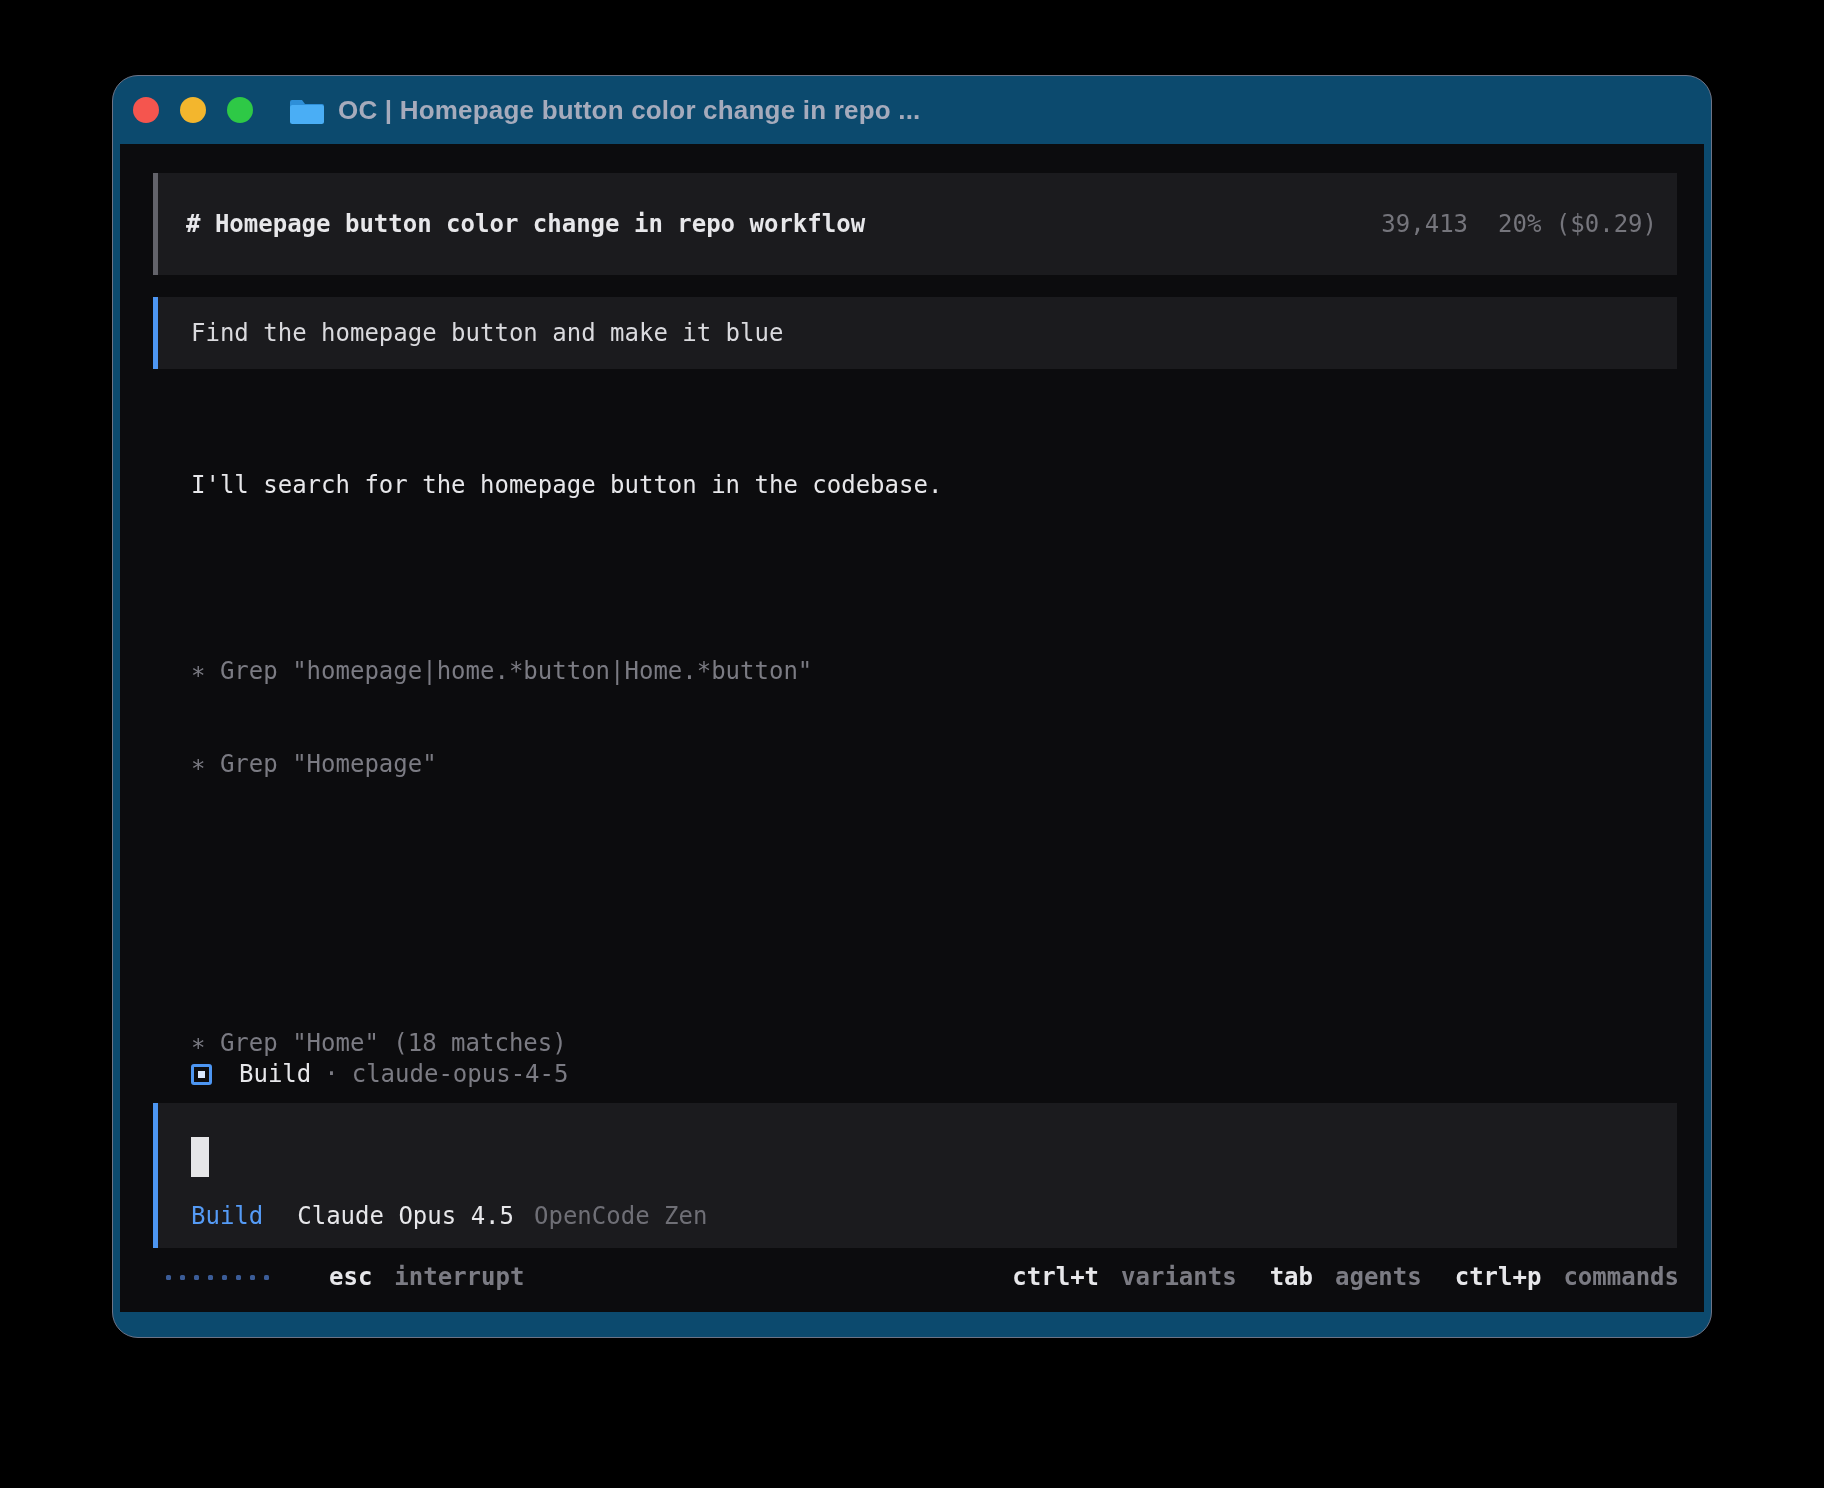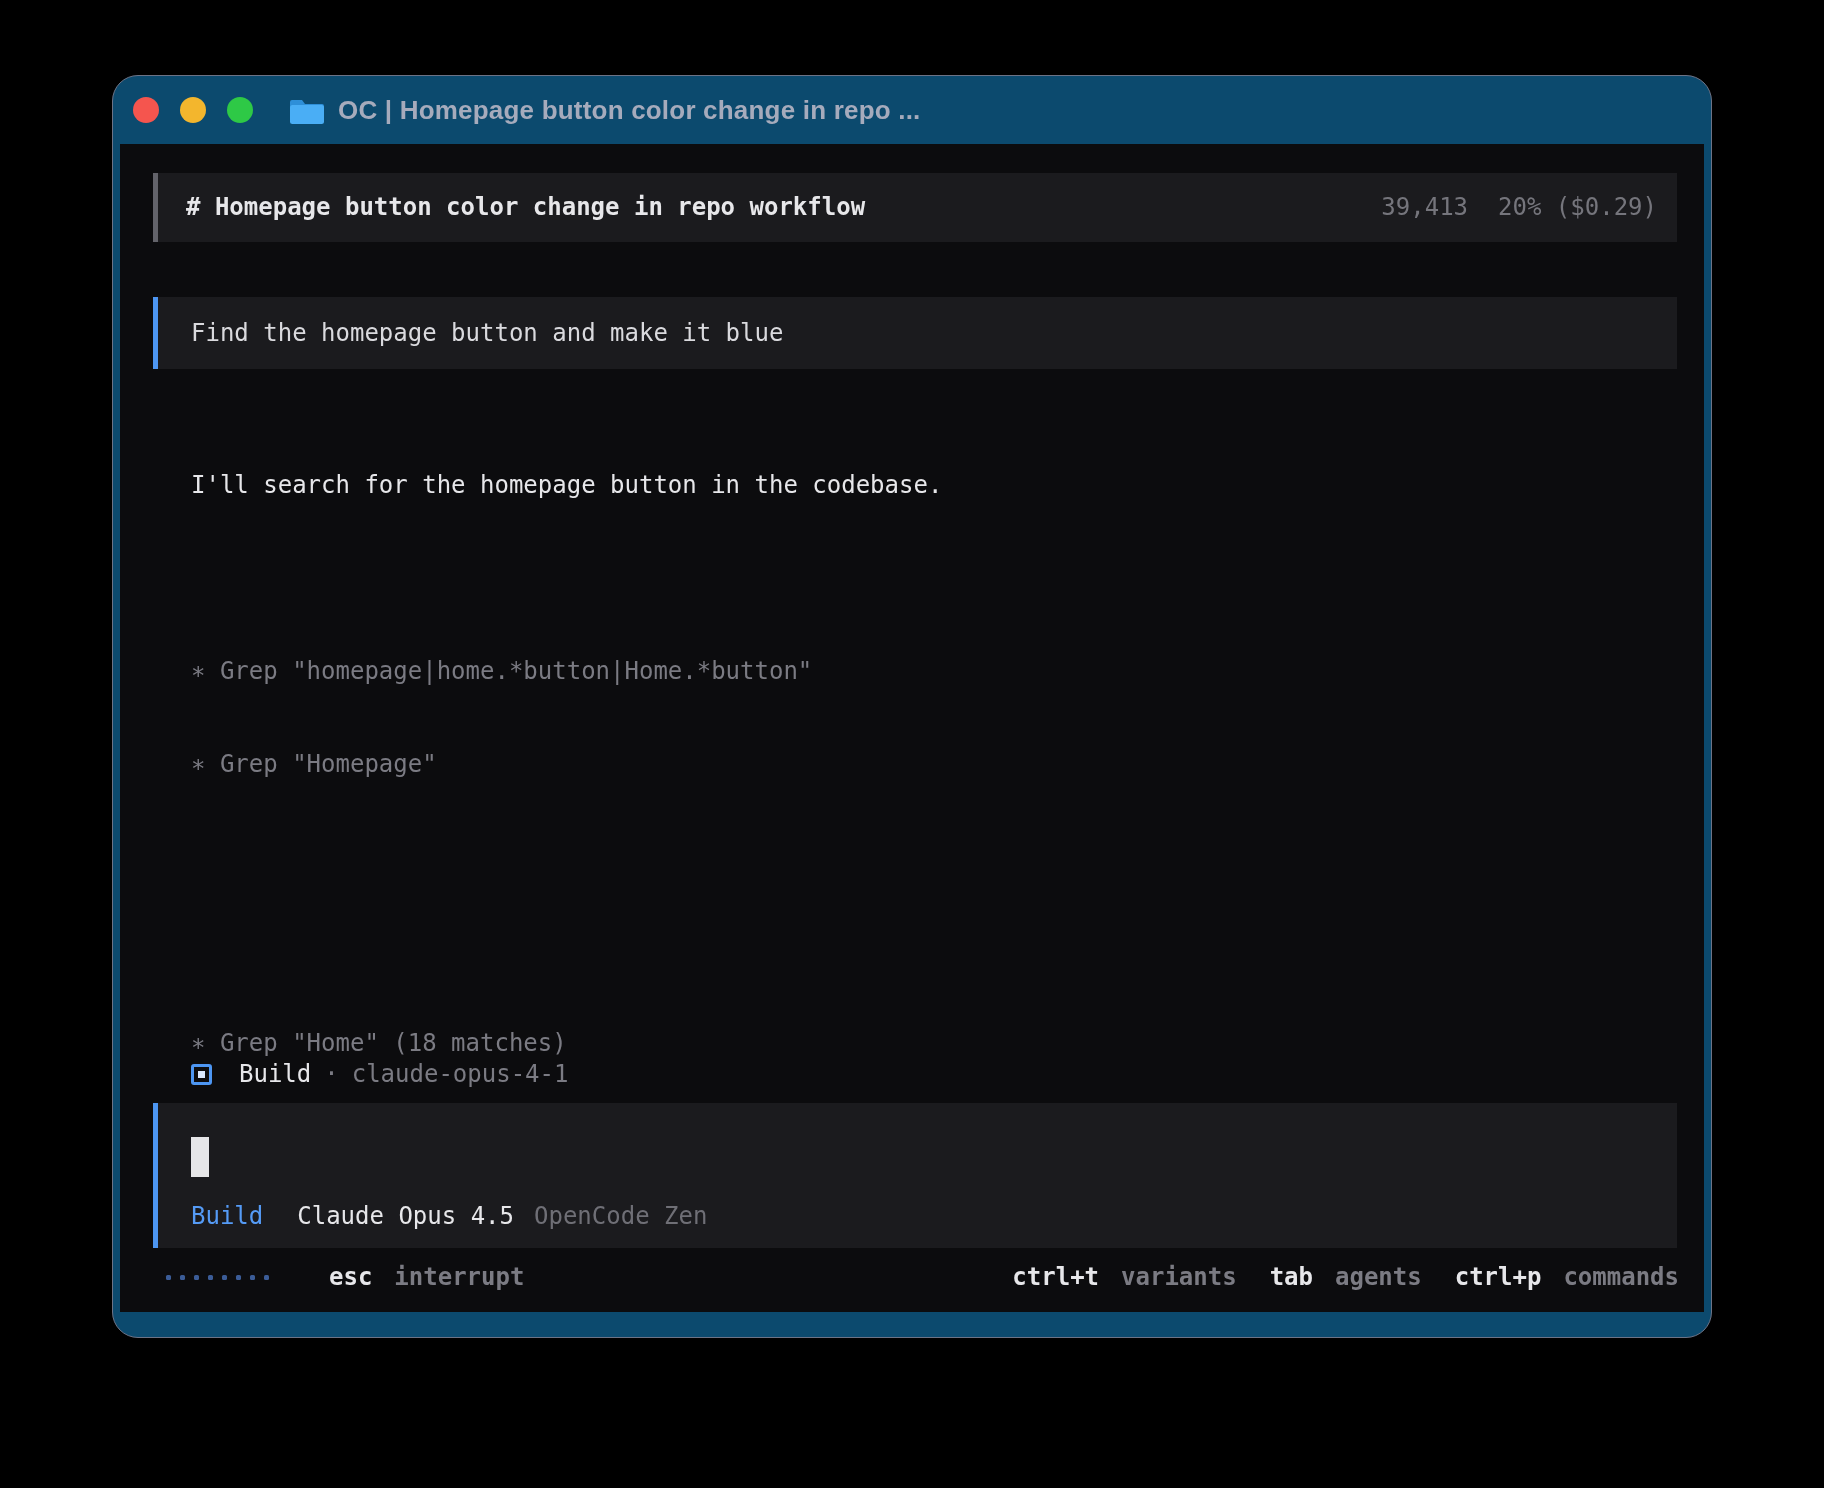--- a/index.html
+++ b/index.html
@@ -70,21 +70,21 @@
     <div class="light green"></div>
     <svg class="folder" width="34" height="27" viewBox="0 0 34 27">
       <path d="M2 3 h10 l3 4 h17 a2 2 0 0 1 2 2 v4 H0 V5 a2 2 0 0 1 2 -2 z" fill="#2e8fd8"></path>
       <rect x="0" y="8" width="34" height="19" rx="2.5" fill="#4aaef5"></rect>
     </svg>
     <div class="title-text">OC | Homepage button color change in repo ...</div>
   </div>
 
   <div class="content">
 
-    <div class="block row" style="top:29px;height:69px;padding-left:28px;">
+    <div class="block row" style="top:29px;height:102px;padding-left:28px;">
       <span class="hdr-title"># Homepage button color change in repo workflow</span>
       <span class="hdr-right">
         <span>39,413</span>
         <span>20% ($0.29)</span>
       </span>
     </div>
 
     <div class="block row blue" style="top:153px;height:72px;">
       <span class="usr-text">Find the homepage button and make it blue</span>
     </div>
@@ -109,21 +109,21 @@
       
       
       
       
     </div>
 
     <div class="buildrow">
       <span class="task-icon"><span class="inner"></span></span>
       <span class="bright">Build</span>
       <span class="sep">·</span>
-      <span class="dim">claude-opus-4-1</span>
+      <span class="dim">claude-opus-4-5</span>
     </div>
 
     <div class="block blue input-block">
       <div class="cursor"></div>
       <div class="model-line">
         <span class="agent">Build</span>
         <span class="model">Claude Opus 4.5</span>
         <span class="provider">OpenCode Zen</span>
       </div>
     </div>

